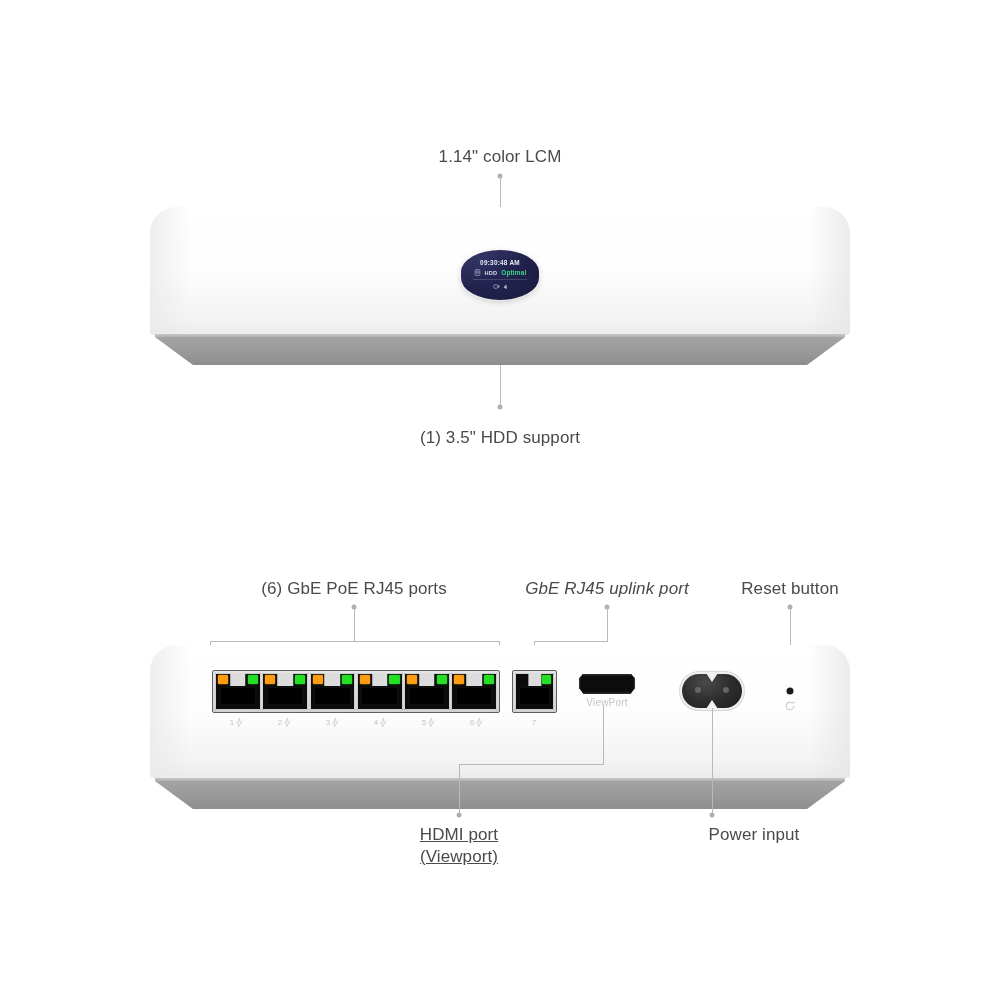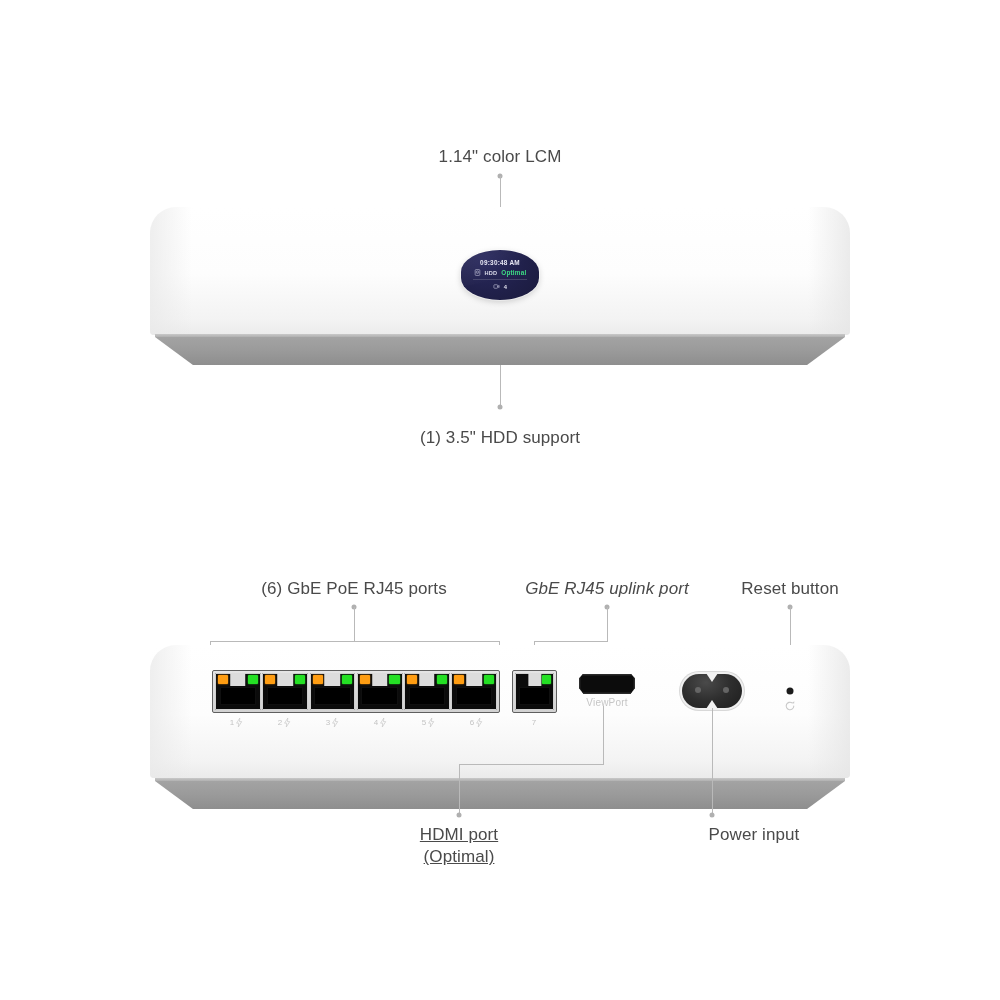--- a/index.html
+++ b/index.html
@@ -402,20 +402,20 @@
     <div class="reset-hole" style="left:790px; top:691px;"></div>
     <svg class="reset-glyph" style="left:790px; top:706px;" width="13" height="13" viewBox="0 0 24 24">
       <path d="M19 12a7 7 0 1 1-3.2-5.9" fill="none" stroke="#c9c9c9" stroke-width="2" stroke-linecap="round"></path>
       <path d="M20 3 L19.6 7.6 L15 7.1 Z" fill="#c9c9c9"></path>
     </svg>
 
     <div class="vline" style="left:603px; top:706px; height:58px;"></div>
     <div class="hline" style="left:459px; top:764px; width:145px;"></div>
     <div class="vline" style="left:459px; top:764px; height:51px;"></div>
     <div class="dot" style="left:459px; top:815px;"></div>
-    <div class="label center" style="left:459px; top:824px;text-decoration:underline;"><span>HDMI port</span><br><span>(Optimal)</span></div>
+    <div class="label center" style="left:459px; top:824px;text-decoration:underline;"><span>HDMI port</span><br><span>(Viewport)</span></div>
 
     <div class="vline" style="left:712px; top:708px; height:107px;"></div>
     <div class="dot" style="left:712px; top:815px;"></div>
     <div class="label center" style="left:712px; top:824px;margin-left:42px;">Power input</div>
   </div>
 
 </div>
 
 </body></html>

